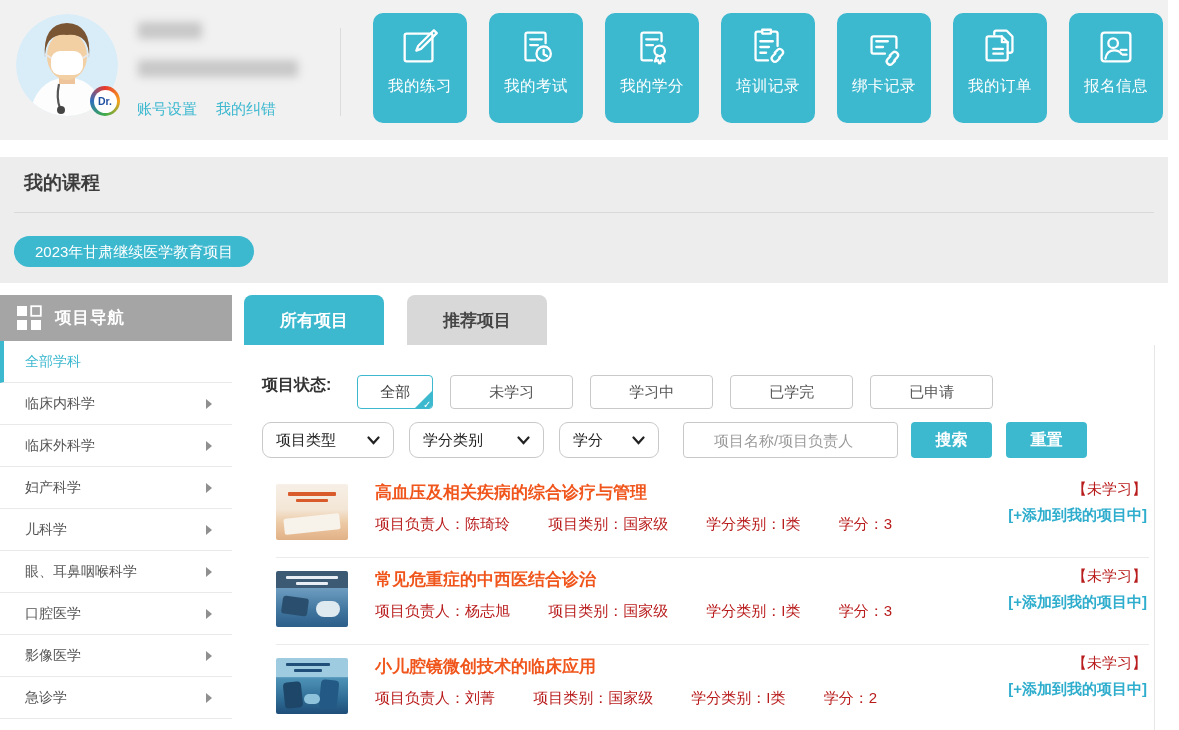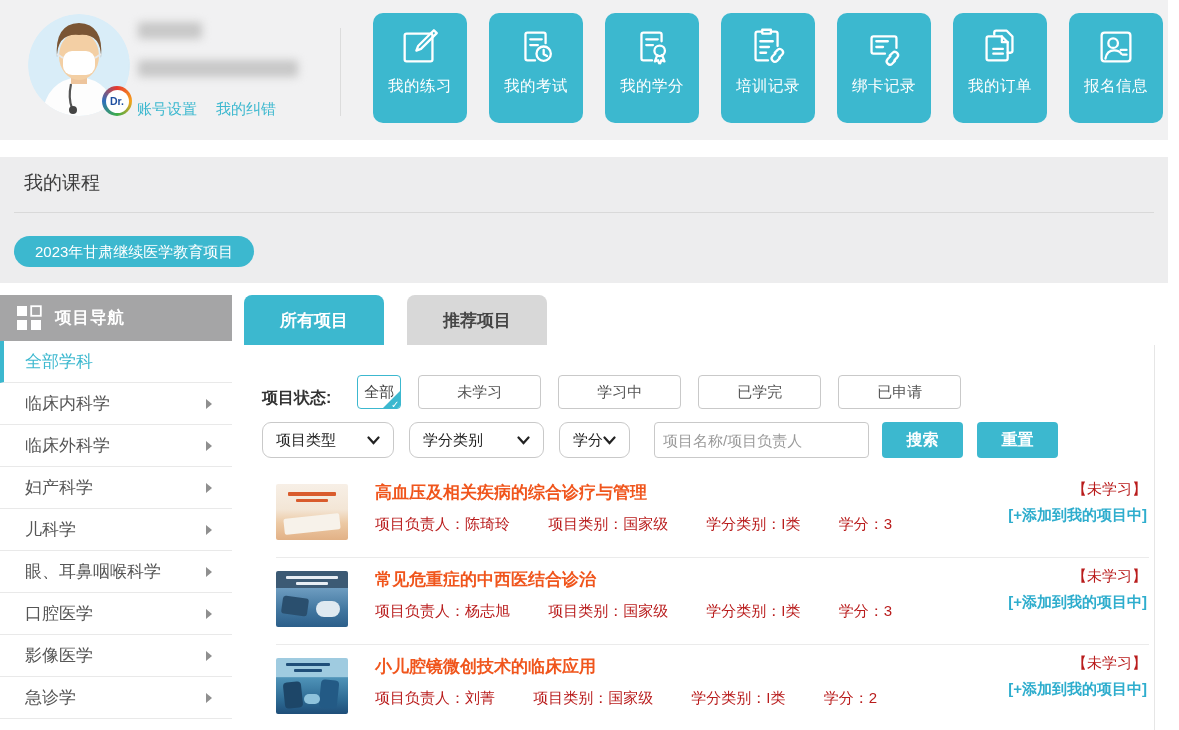--- a/index.html
+++ b/index.html
@@ -2,80 +2,80 @@
 <html><head>
 <meta charset="utf-8">
 <style>
   * { margin:0; padding:0; box-sizing:border-box; }
   html,body { background:#fff; }
   body { font-family:"Liberation Sans","DejaVu Sans",sans-serif; }
   #page { position:relative; width:1179px; height:730px; background:#fff; overflow:hidden; }
 
   
   .header { position:absolute; left:0; top:0; width:1168px; height:140px; background:#f1f1f2; }
-  .avatar-wrap { position:absolute; left:28px; top:14px; width:102px; height:102px; }
+  .avatar-wrap { position:absolute; left:16px; top:14px; width:102px; height:102px; }
   .avatar { width:102px; height:102px; border-radius:50%; overflow:hidden; display:block; }
   .dr-badge { position:absolute; right:-2px; bottom:0; width:30px; height:30px; border-radius:50%;
     background:conic-gradient(#e8392f,#f6a21d 90deg,#3eae49 180deg,#2e6fbd 270deg,#e8392f);
     display:flex; align-items:center; justify-content:center; }
   .dr-badge i { width:23px; height:23px; border-radius:50%; background:#fff; color:#1f4fa0;
     font-style:normal; font-weight:bold; font-size:10.5px; display:flex; align-items:center; justify-content:center; }
   .name-blur { position:absolute; height:17px; background:#c7c7c7; border-radius:3px; filter:blur(4px); }
   .hdr-link { position:absolute; top:100px; font-size:15px; color:#3cb8cf; cursor:pointer; text-decoration:none; }
   .hdr-divider { position:absolute; left:340px; top:28px; width:1px; height:88px; background:#dcdcdc; }
   .quick { position:absolute; left:373px; top:13px; display:flex; }
   .qbtn { width:94px; height:110px; margin-right:22px; border-radius:10px; background:#3cb8cf;
     display:flex; flex-direction:column; align-items:center; cursor:pointer; }
   .qbtn svg { margin-top:11px; }
   .qbtn span { color:#fff; font-size:15.5px; margin-top:6px; letter-spacing:.5px; }
 
   
   .courses-strip { position:absolute; left:0; top:157px; width:1168px; height:126px; background:#ededee; }
-  .courses-title { position:absolute; left:24px; top:13px; font-size:19px; font-weight:normal; color:#3d3d3d; }
+  .courses-title { position:absolute; left:24px; top:13px; font-size:19px; font-weight:bold; color:#3d3d3d; }
   .courses-divider { position:absolute; left:14px; top:55px; width:1140px; height:1px; background:#d9d9d9; }
   .program-badge { position:absolute; left:14px; top:79px; height:31px; line-height:31px; padding:0 21px;
     border-radius:16px; background:#3cb8cf; color:#fff; font-size:15px; cursor:pointer; }
 
   
   .sidebar { position:absolute; left:0; top:295px; width:232px; height:435px; background:#fff; }
   .sb-head { height:46px; background:#a5a5a6; display:flex; align-items:center; padding-left:16px; }
   .sb-head svg { margin-right:13px; }
   .sb-head span { color:#fff; font-weight:bold; font-size:16.5px; letter-spacing:1px; }
   .sb-item { position:relative; height:42px; display:flex; align-items:center; padding-left:25px;
-    font-size:17px; color:#565656; border-bottom:1px solid #e9e9e9; cursor:pointer; background:#fff; }
+    font-size:14px; color:#565656; border-bottom:1px solid #e9e9e9; cursor:pointer; background:#fff; }
   .sb-item.active { color:#3cb8cf; border-left:4px solid #3cb8cf; padding-left:21px; }
   .sb-arrow { position:absolute; right:20px; top:50%; margin-top:-5px; width:0; height:0;
     border-top:5px solid transparent; border-bottom:5px solid transparent; border-left:6px solid #8f8f8f; }
 
   
   .panel { position:absolute; left:244px; top:295px; width:911px; height:435px; }
   .tabs { display:flex; height:50px; }
   .tab { width:140px; height:50px; margin-right:23px; border-radius:8px 8px 0 0; background:#d8d8d8;
     color:#454545; font-weight:bold; font-size:17px; display:flex; align-items:center; justify-content:center; cursor:pointer; }
   .tab.active { background:#3cb8cf; color:#fff; }
   .panel-body { position:absolute; left:0; top:50px; width:911px; height:385px; background:#fff;
     border-right:1px solid #e6e6e6; padding:30px 0 0 18px; }
 
-  .filter-row1 { display:flex; align-items:flex-end; }
+  .filter-row1 { display:flex; align-items:flex-start; }
   .status-label { font-size:16px; font-weight:bold; color:#333; margin-right:9px; }
   .status-btn { position:relative; height:34px; margin-left:17px; padding:0 38px; background:#fff;
     border:1px solid #c9c9c9; border-radius:4px; font-size:15px; color:#555;
     display:flex; align-items:center; cursor:pointer; overflow:hidden; }
-  .status-btn.selected { border-color:#3cb8cf; color:#444; padding:0 6px; }
+  .status-btn.selected { border-color:#3cb8cf; color:#444; padding:0 22px; }
   .corner-tri { position:absolute; right:0; bottom:0; width:0; height:0;
     border-bottom:17px solid #3cb8cf; border-left:17px solid transparent; }
   .corner-check { position:absolute; right:1px; bottom:-2px; color:#fff; font-size:10px; font-weight:bold; }
 
   .filter-row2 { display:flex; align-items:center; margin-top:13px; }
   .select { height:36px; border:1px solid #c9c9c9; border-radius:9px; background:#fff;
     display:flex; align-items:center; justify-content:space-between; padding:0 13px;
     font-size:15px; color:#222; cursor:pointer; }
-  .sel-type { width:132px; } .sel-credit-cat { width:135px; margin-left:15px; } .sel-credit { width:71px; margin-left:15px; }
+  .sel-type { width:132px; } .sel-credit-cat { width:135px; margin-left:15px; } .sel-credit { width:100px; margin-left:15px; }
   .search-input { width:215px; height:36px; margin-left:24px; border:1px solid #c9c9c9; border-radius:4px;
-    padding:0 8px; font-size:15px; color:#333; font-family:inherit; }
+    padding:0 30px; font-size:15px; color:#333; font-family:inherit; }
   .search-input::placeholder { color:#9a9a9a; }
   .btn-teal { width:81px; height:36px; border:none; border-radius:4px; background:#3cb8cf; color:#fff;
     font-weight:bold; font-size:16px; cursor:pointer; font-family:inherit; }
   .btn-search { margin-left:13px; } .btn-reset { margin-left:14px; }
 
   
   .course-list { margin-top:13px; margin-left:-4px; }
   .course-row { position:relative; height:87px; margin:0 5px 0 18px; border-bottom:1px solid #ebebeb; }
   .thumb { position:absolute; left:0; top:13px; width:72px; height:56px; border-radius:2px; overflow:hidden; cursor:pointer; }
   .tline { position:absolute; border-radius:1px; }

